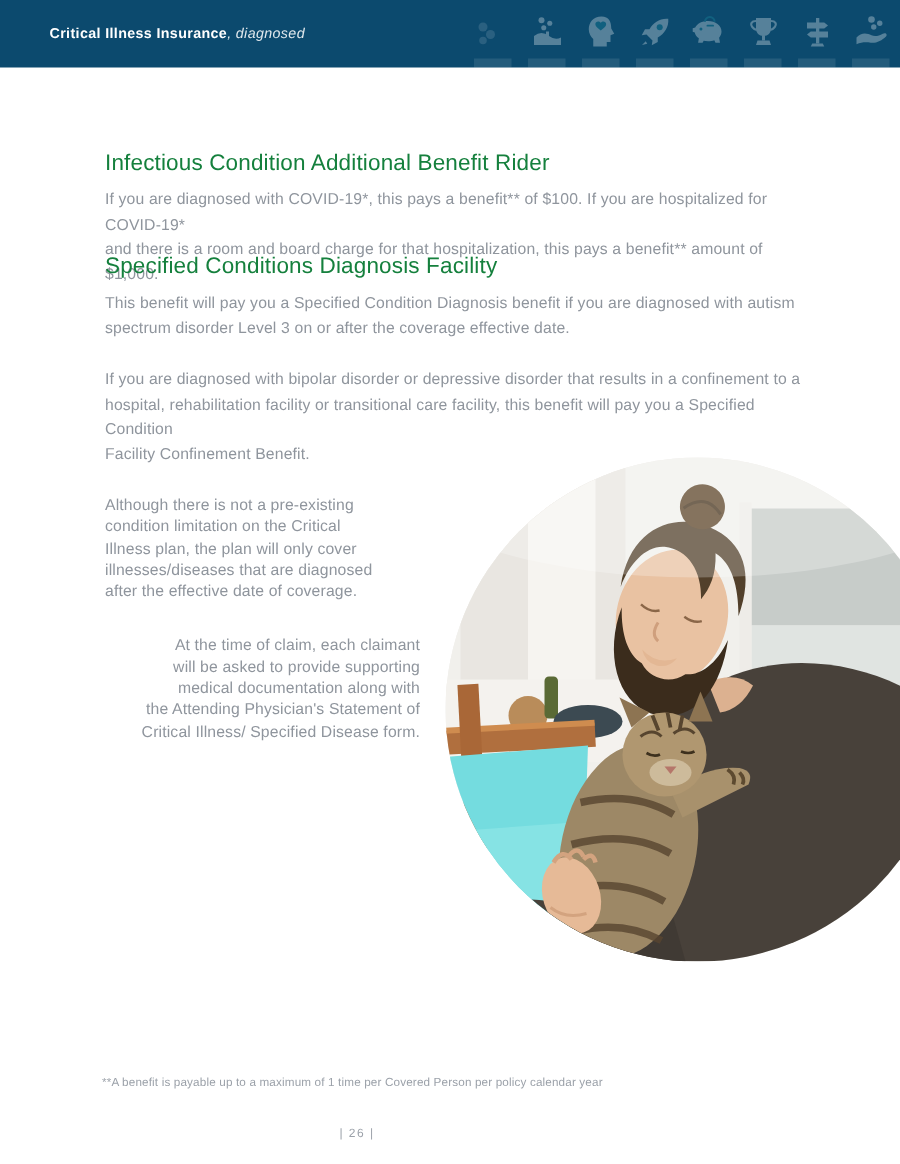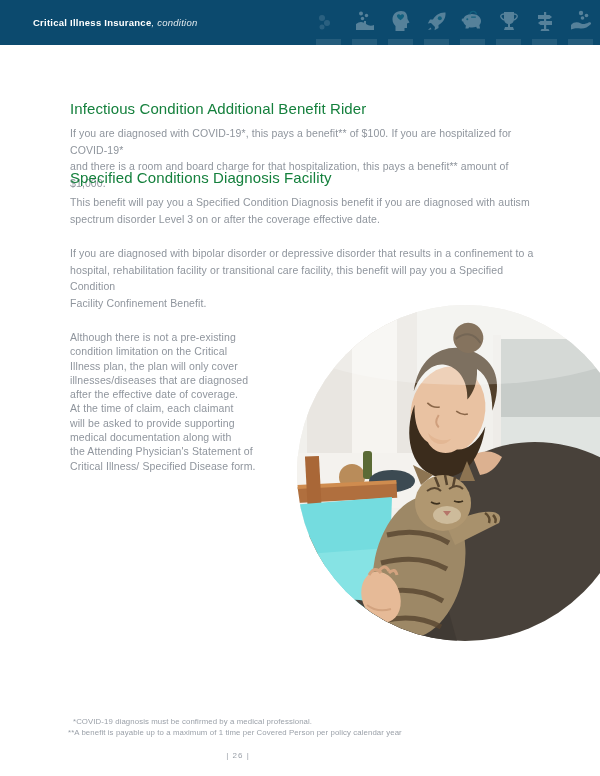--- a/index.html
+++ b/index.html
@@ -20,37 +20,37 @@
   .hdr-reflect{position:absolute;right:7px;bottom:0;display:flex;gap:11px;height:6px;}
   .hdr-reflect i{display:block;width:25px;height:6px;background:rgba(255,255,255,.10);}
   
   .h2{margin:0;font-size:15px;font-weight:400;color:#15803d;letter-spacing:.1px;}
   .body-p{margin:8px 0 0 0;font-size:10.5px;line-height:16.5px;color:#8F959D;
     white-space:pre-line;letter-spacing:.1px;}
   .sec{position:absolute;left:70px;width:475px;}
   .sec1{top:100px;} .sec2{top:169px;} .sec3{top:237px;}
   .side-col{position:absolute;left:70px;top:330px;width:210px;}
   .side-p{margin:0;font-size:10.5px;line-height:14.3px;color:#8F959D;white-space:pre-line;letter-spacing:.1px;}
-  .side-p + .side-p{margin-top:0;}
+  .side-p + .side-p{margin-top:22px;text-align:right;}
   
   .photo{position:absolute;left:297px;top:305px;width:336px;height:336px;border-radius:50%;
     overflow:hidden;background:#f2f1ee;}
   
   .footnotes{position:absolute;left:68px;top:717px;font-size:7.8px;line-height:10.6px;color:#9BA1A9;letter-spacing:.1px;}
   .fn1{padding-left:5px;}
   .pagenum{position:absolute;left:0;top:751px;width:476px;text-align:center;
     font-size:8px;color:#9BA1A9;letter-spacing:1px;}
 </style>
 </head>
 <body>
 
 <div class="page">
 
   <div class="hdr">
-    <div class="hdr-title"><span class="b">Critical Illness Insurance</span><span class="i">, condition</span></div>
+    <div class="hdr-title"><span class="b">Critical Illness Insurance</span><span class="i">, diagnosed</span></div>
 
     <div class="hdr-icons">
       <span class="icon-tile faint">
         <svg width="22" height="22" viewBox="0 0 22 22" fill="#fff">
           <circle cx="4" cy="8" r="3"></circle>
             <circle cx="9" cy="13" r="3"></circle>
             <circle cx="4" cy="17" r="2.5"></circle>
         </svg>
       </span>
       <span class="icon-tile">
@@ -222,19 +222,18 @@
         <ellipse cx="84" cy="292" rx="19" ry="26" transform="rotate(-18 84 292)" fill="#e6ba97"></ellipse>
         <path d="M72 270 q6 -10 12 -2 M82 266 q6 -8 10 0 M92 268 q6 -6 8 2" stroke="#d3a37f" stroke-width="3" fill="none"></path>
         <path d="M70 300 q10 8 24 4" stroke="#d3a37f" stroke-width="2" fill="none"></path>
       </g>
 
       <ellipse cx="168" cy="20" rx="190" ry="60" fill="#ffffff" opacity=".25"></ellipse>
     </svg>
   </div>
 
   <div class="footnotes">
-    <div class="fn1">*COVID-19 diagnosis must be confirmed by a medical professional.</div>
     <div class="fn2">**A benefit is payable up to a maximum of 1 time per Covered Person per policy calendar year</div>
   </div>
 
   <div class="pagenum">| 26 |</div>
 
 </div>
 
 </body></html>

